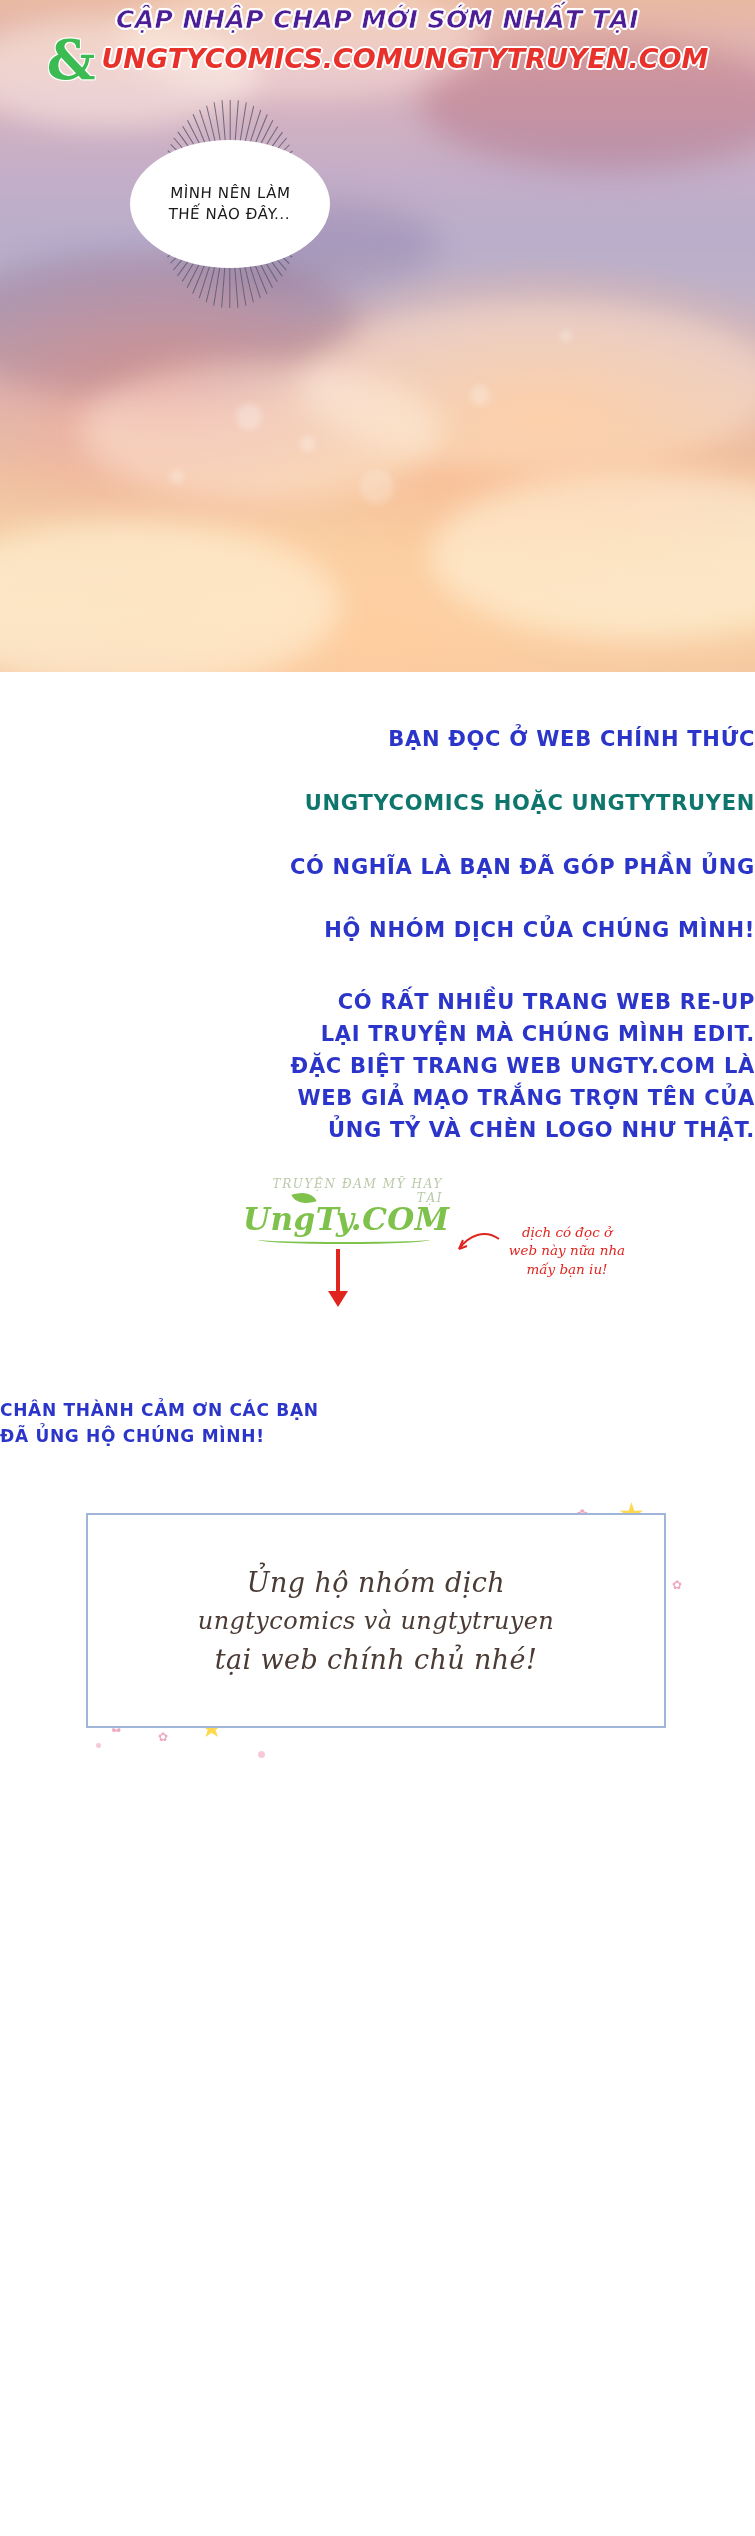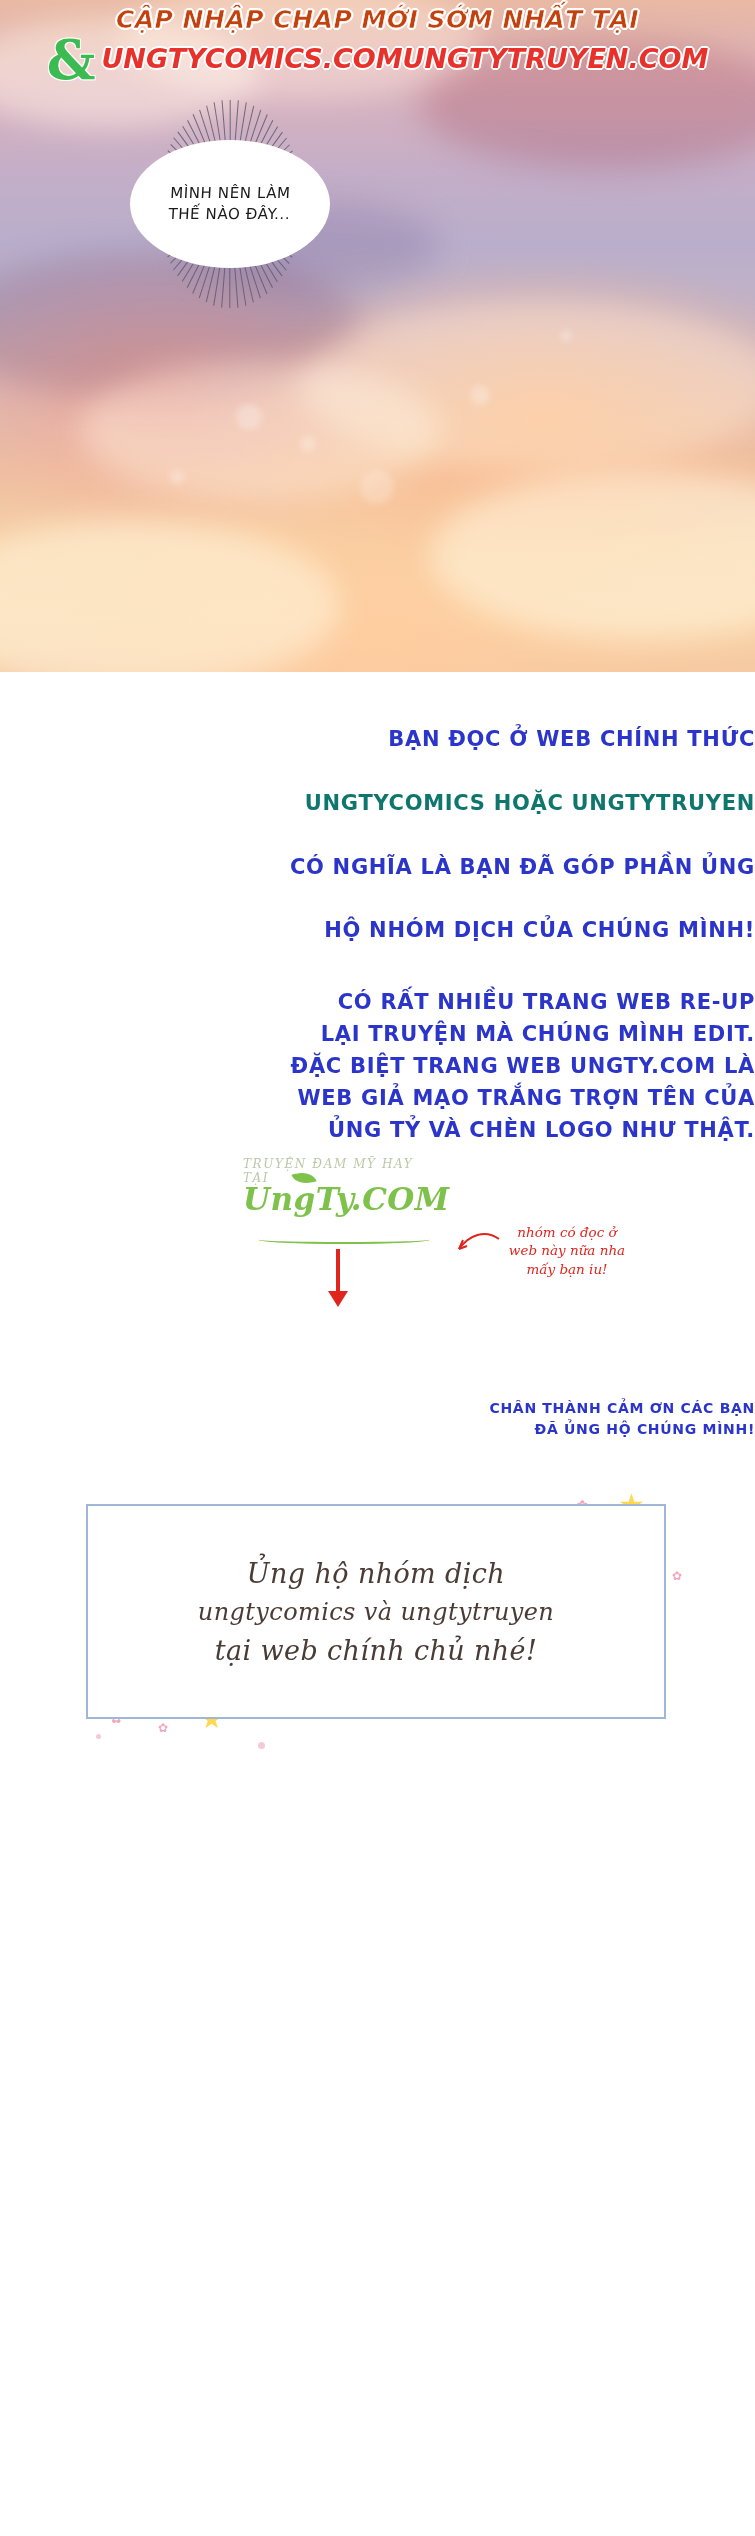--- a/index.html
+++ b/index.html
@@ -65,21 +65,21 @@
     width: 755px;
     text-align: center;
     z-index: 40;
   }
   .banner-line1 {
     font-family: "DejaVu Sans", sans-serif;
     font-weight: 700;
     font-style: italic;
     font-size: 25px;
     letter-spacing: 0.5px;
-    color: #c2410c;
+    color: #4c1d95;
     -webkit-text-stroke: 0.6px #ffffff;
     text-shadow:
       2px 0 0 #fff, -2px 0 0 #fff, 0 2px 0 #fff, 0 -2px 0 #fff,
       1px 1px 0 #fff, -1px -1px 0 #fff, 1px -1px 0 #fff, -1px 1px 0 #fff;
     line-height: 1.1;
     white-space: nowrap;
   }
   .banner-row {
     display: flex;
     align-items: center;
@@ -187,23 +187,23 @@
   
   .fake-logo-area {
     position: relative;
     width: 755px;
     height: 235px;
     margin-top: 10px;
   }
   .fake-logo {
     position: absolute;
     left: 243px;
-    top: 0;
+    top: 20px;
     width: 200px;
-    text-align: left;
+    text-align: right;
   }
   .fake-logo-sub {
     font-family: "DejaVu Serif", serif;
     font-size: 12px;
     letter-spacing: 1.6px;
     color: #b9c9a8;
     font-style: italic;
   }
   .fake-logo-main {
     font-family: "DejaVu Serif", serif;
@@ -279,23 +279,23 @@
     position: absolute;
     left: 455px;
     top: 70px;
     width: 46px;
     height: 34px;
   }
 
   
   .thanks {
     margin-top: 6px;
-    text-align: right;
+    text-align: left;
     font-family: "DejaVu Sans", sans-serif;
-    font-size: 14px;
+    font-size: 17px;
     font-weight: 700;
     color: #2b35c9;
     line-height: 1.52;
     letter-spacing: 0.7px;
     white-space: pre-line;
   }
 
   
   .card-area {
     position: relative;
@@ -490,21 +490,21 @@
         <div class="fake-logo-sub">TRUYỆN ĐAM MỸ HAY TẠI</div>
         <div class="fake-logo-main">UngTy.COM</div>
       </div>
       <div class="logo-underline"></div>
       <div class="red-arrow"></div>
 
       <svg class="curve-arrow" viewBox="0 0 46 34">
         <path d="M44 12 C 30 2, 14 8, 4 22" stroke="#e0251f" stroke-width="2" fill="none"></path>
         <path d="M4 22 L 12 19 M4 22 L 8 13" stroke="#e0251f" stroke-width="2" fill="none"></path>
       </svg>
-      <div class="side-note">nhóm có đọc ở
+      <div class="side-note">dịch có đọc ở
 web này nữa nha
 mấy bạn iu!</div>
     </div>
 
     <div class="thanks">CHÂN THÀNH CẢM ƠN CÁC BẠN
 ĐÃ ỦNG HỘ CHÚNG MÌNH!</div>
 
     <div class="card-area">
       <span class="star" style="left:618px; top:6px; font-size:30px;">★</span>
       <span class="sparkle" style="left:576px; top:14px;">✿</span>

